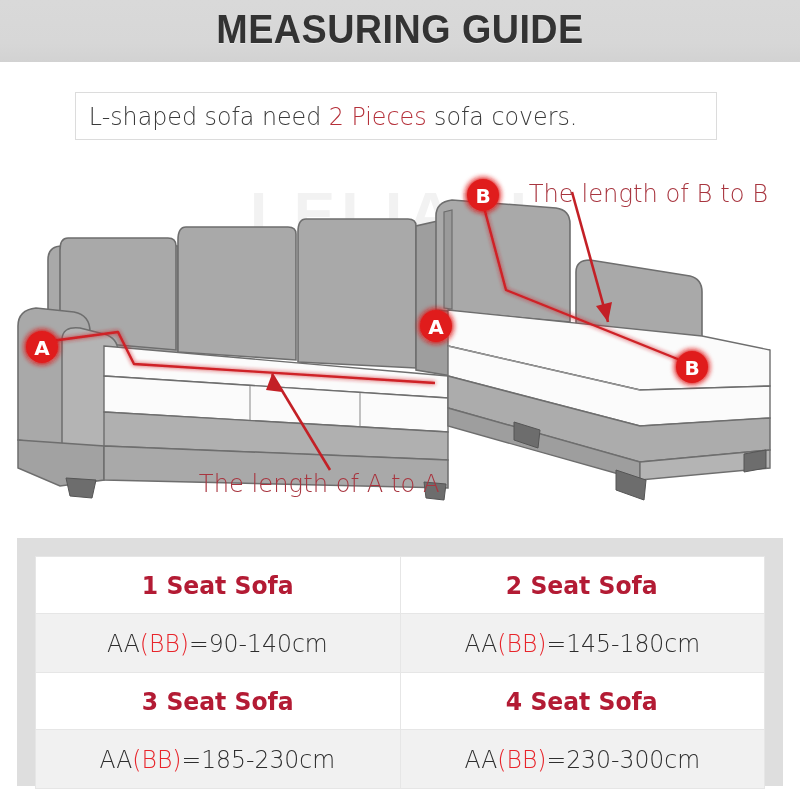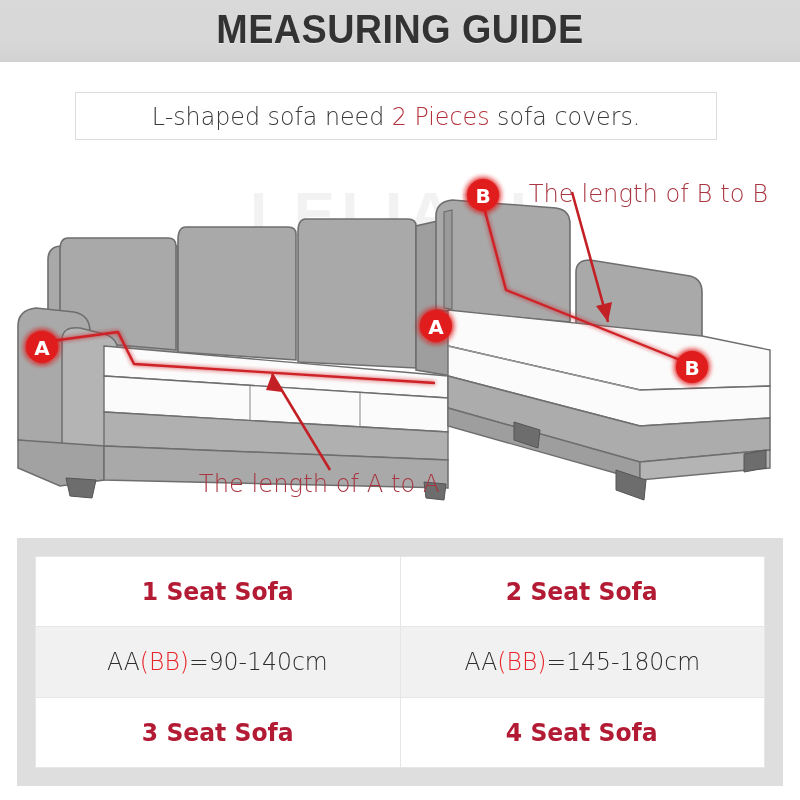--- a/index.html
+++ b/index.html
@@ -44,21 +44,20 @@
     position: absolute;
     left: 75px;
     top: 92px;
     width: 642px;
     height: 48px;
     border: 1px solid #dcdcdc;
     background: #ffffff;
     box-sizing: border-box;
     display: flex;
     align-items: center;
-    justify-content: center;
   }
   .subtitle-text {
     font-family: "DejaVu Sans", sans-serif;
     font-size: 25px;
     color: #3a3a3a;
     white-space: nowrap;
     transform: scaleX(0.95);
     font-weight: 300;
   }
   .subtitle-text .accent {
@@ -268,15 +267,23 @@
       </td>
     </tr>
     <tr class="row-head">
       <td>
         <span class="head-text">3 Seat Sofa</span>
       </td>
       <td>
         <span class="head-text">4 Seat Sofa</span>
       </td>
     </tr>
+    <tr class="row-val">
+      <td>
+        <span class="val-text"><span>AA</span><span class="bb">(BB)</span><span>=185-230cm</span></span>
+      </td>
+      <td>
+        <span class="val-text"><span>AA</span><span class="bb">(BB)</span><span>=230-300cm</span></span>
+      </td>
+    </tr>
   </tbody>
     </table>
 </div>
 
 </body></html>

